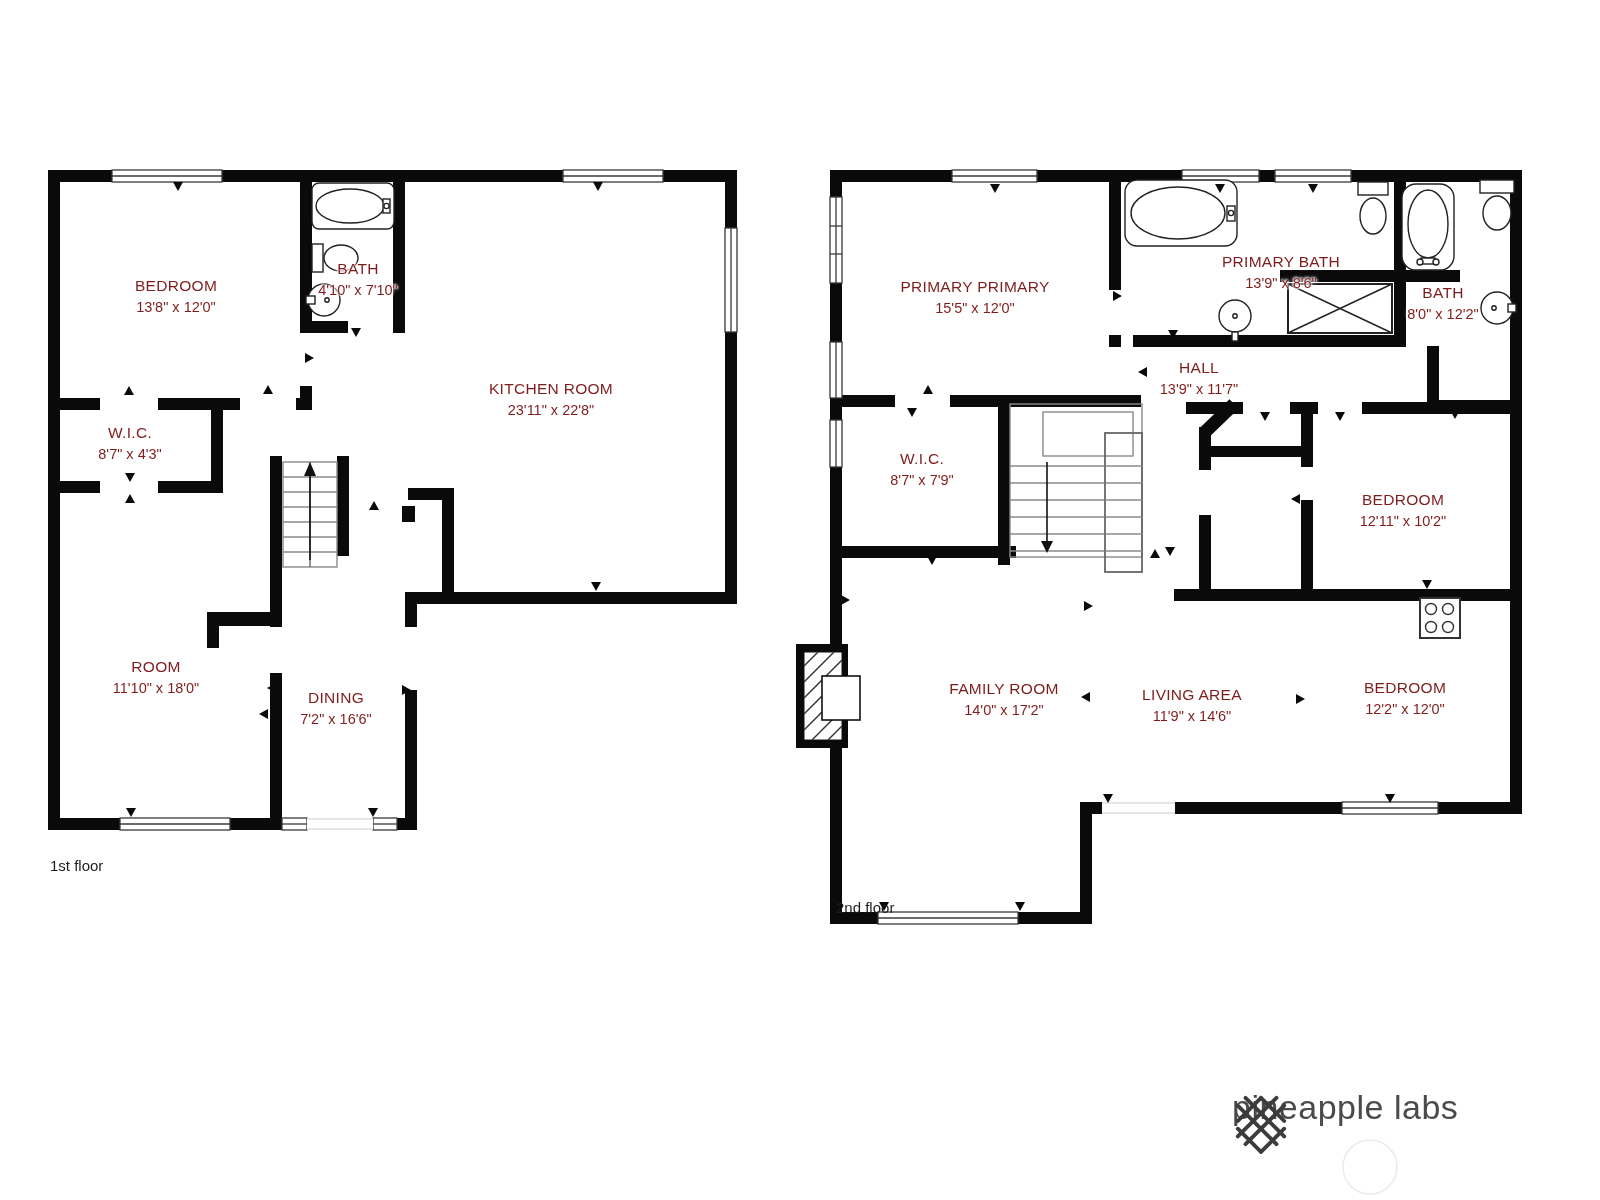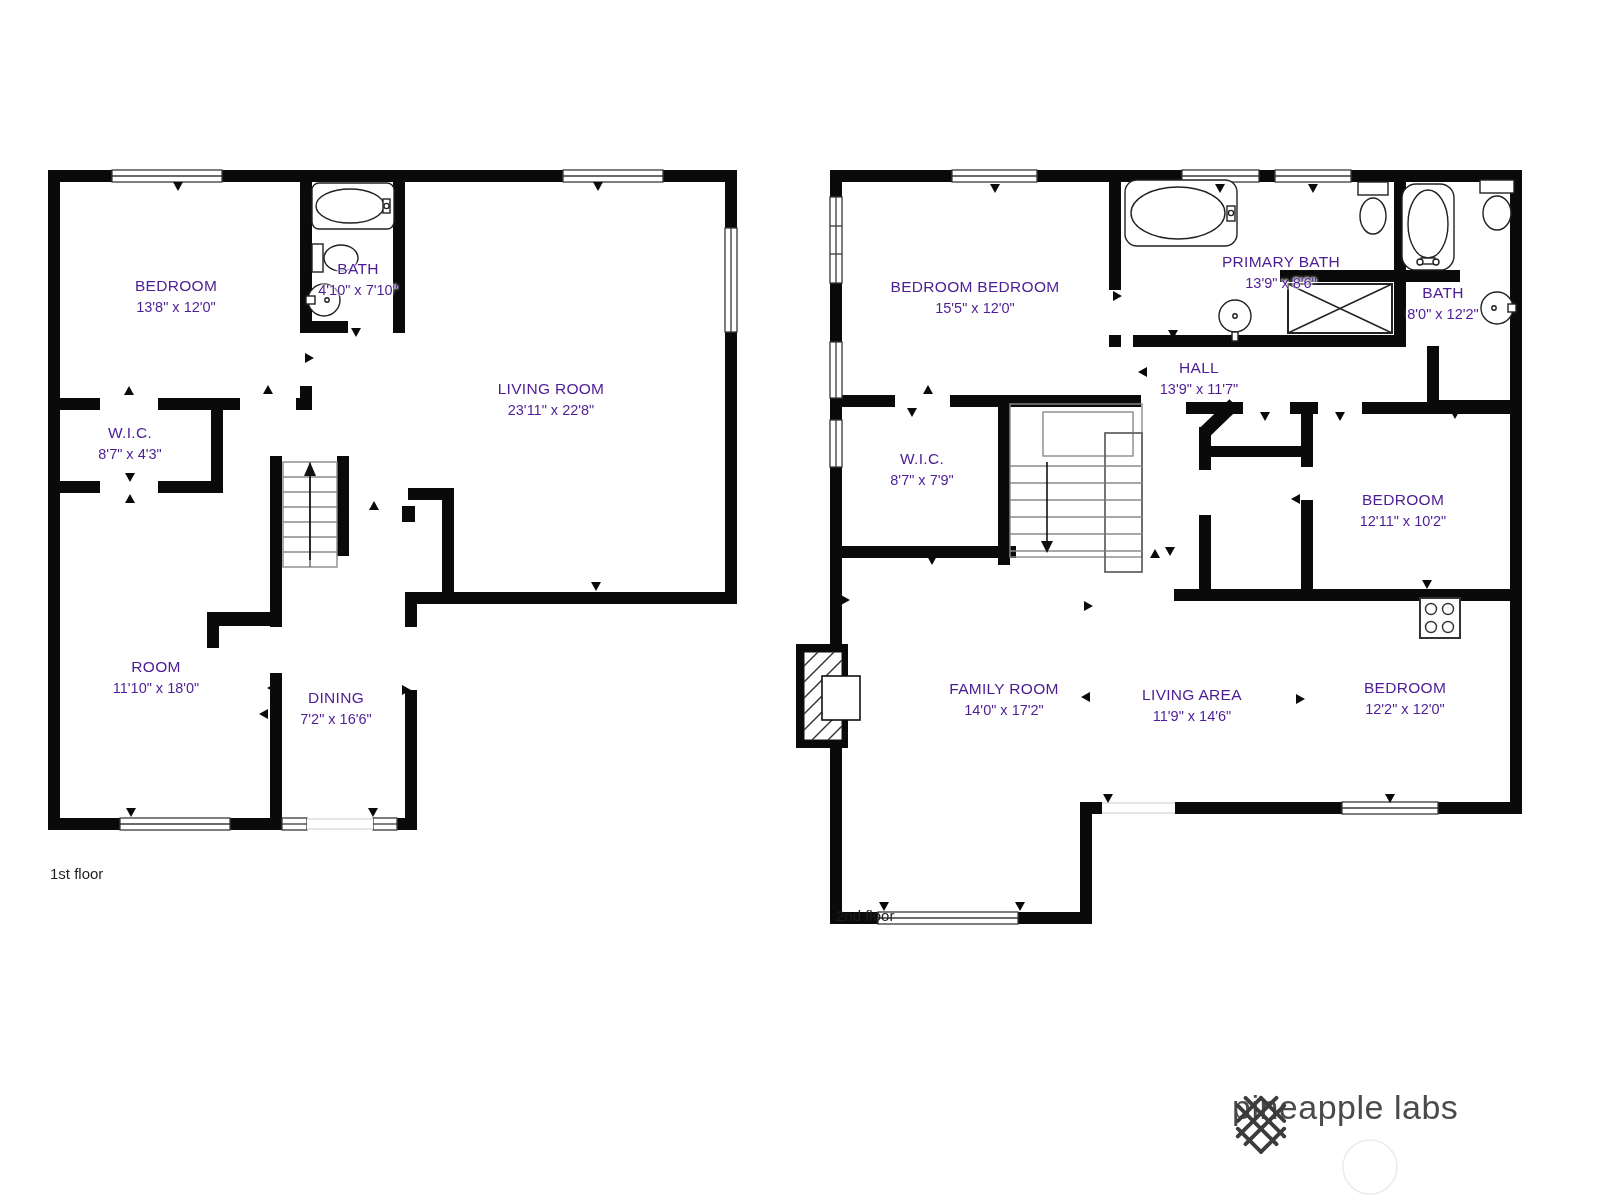--- a/index.html
+++ b/index.html
@@ -1,24 +1,24 @@
 <!DOCTYPE html>
 <html><head>
 <meta charset="utf-8">
 <style>
   html,body{margin:0;padding:0;background:#fff;}
   .canvas{position:relative;width:1600px;height:1200px;background:#fff;overflow:hidden;
           font-family:"Liberation Sans",sans-serif;}
   .canvas svg{position:absolute;left:0;top:0;}
   .room-label{position:absolute;transform:translate(-50%,-50%);text-align:center;white-space:nowrap;
-      color:#4c1d95;line-height:1.4;
+      color:#7f1d1d;line-height:1.4;
       text-shadow:0 0 2px #fff,0 0 4px #fff,1px 1px 2px #fff,-1px -1px 2px #fff;}
   .room-label .rname{font-size:15.5px;letter-spacing:.3px;}
   .room-label .rdims{font-size:14.5px;}
-  .floor-label{position:absolute;font-size:15px;color:#1e1e1e;margin-top:8px;}
+  .floor-label{position:absolute;font-size:15px;color:#1e1e1e;}
   .logo{position:absolute;left:1232px;top:1088px;display:flex;align-items:center;gap:16px;}
   .logo-text{font-size:34px;color:#4a4a4a;letter-spacing:.5px;}
 </style>
 </head>
 <body>
 
 <div class="canvas">
 
 <svg width="1600" height="1200" viewBox="0 0 1600 1200">
 
@@ -293,38 +293,38 @@
 
 <div class="room-label" style="left:176px;top:296px">
   <div class="rname">BEDROOM</div>
   <div class="rdims">13'8" x 12'0"</div>
 </div>
 <div class="room-label" style="left:358px;top:279px">
   <div class="rname">BATH</div>
   <div class="rdims">4'10" x 7'10"</div>
 </div>
 <div class="room-label" style="left:551px;top:399px">
-  <div class="rname">LIVING ROOM</div>
+  <div class="rname">KITCHEN ROOM</div>
   <div class="rdims">23'11" x 22'8"</div>
 </div>
 <div class="room-label" style="left:130px;top:443px">
   <div class="rname">W.I.C.</div>
   <div class="rdims">8'7" x 4'3"</div>
 </div>
 <div class="room-label" style="left:156px;top:677px">
   <div class="rname">ROOM</div>
   <div class="rdims">11'10" x 18'0"</div>
 </div>
 <div class="room-label" style="left:336px;top:708px">
   <div class="rname">DINING</div>
   <div class="rdims">7'2" x 16'6"</div>
 </div>
 
 <div class="room-label" style="left:975px;top:297px">
-  <div class="rname">BEDROOM BEDROOM</div>
+  <div class="rname">PRIMARY PRIMARY</div>
   <div class="rdims">15'5" x 12'0"</div>
 </div>
 <div class="room-label" style="left:1281px;top:272px">
   <div class="rname">PRIMARY BATH</div>
   <div class="rdims">13'9" x 8'6"</div>
 </div>
 <div class="room-label" style="left:1443px;top:303px">
   <div class="rname">BATH</div>
   <div class="rdims">8'0" x 12'2"</div>
 </div>

